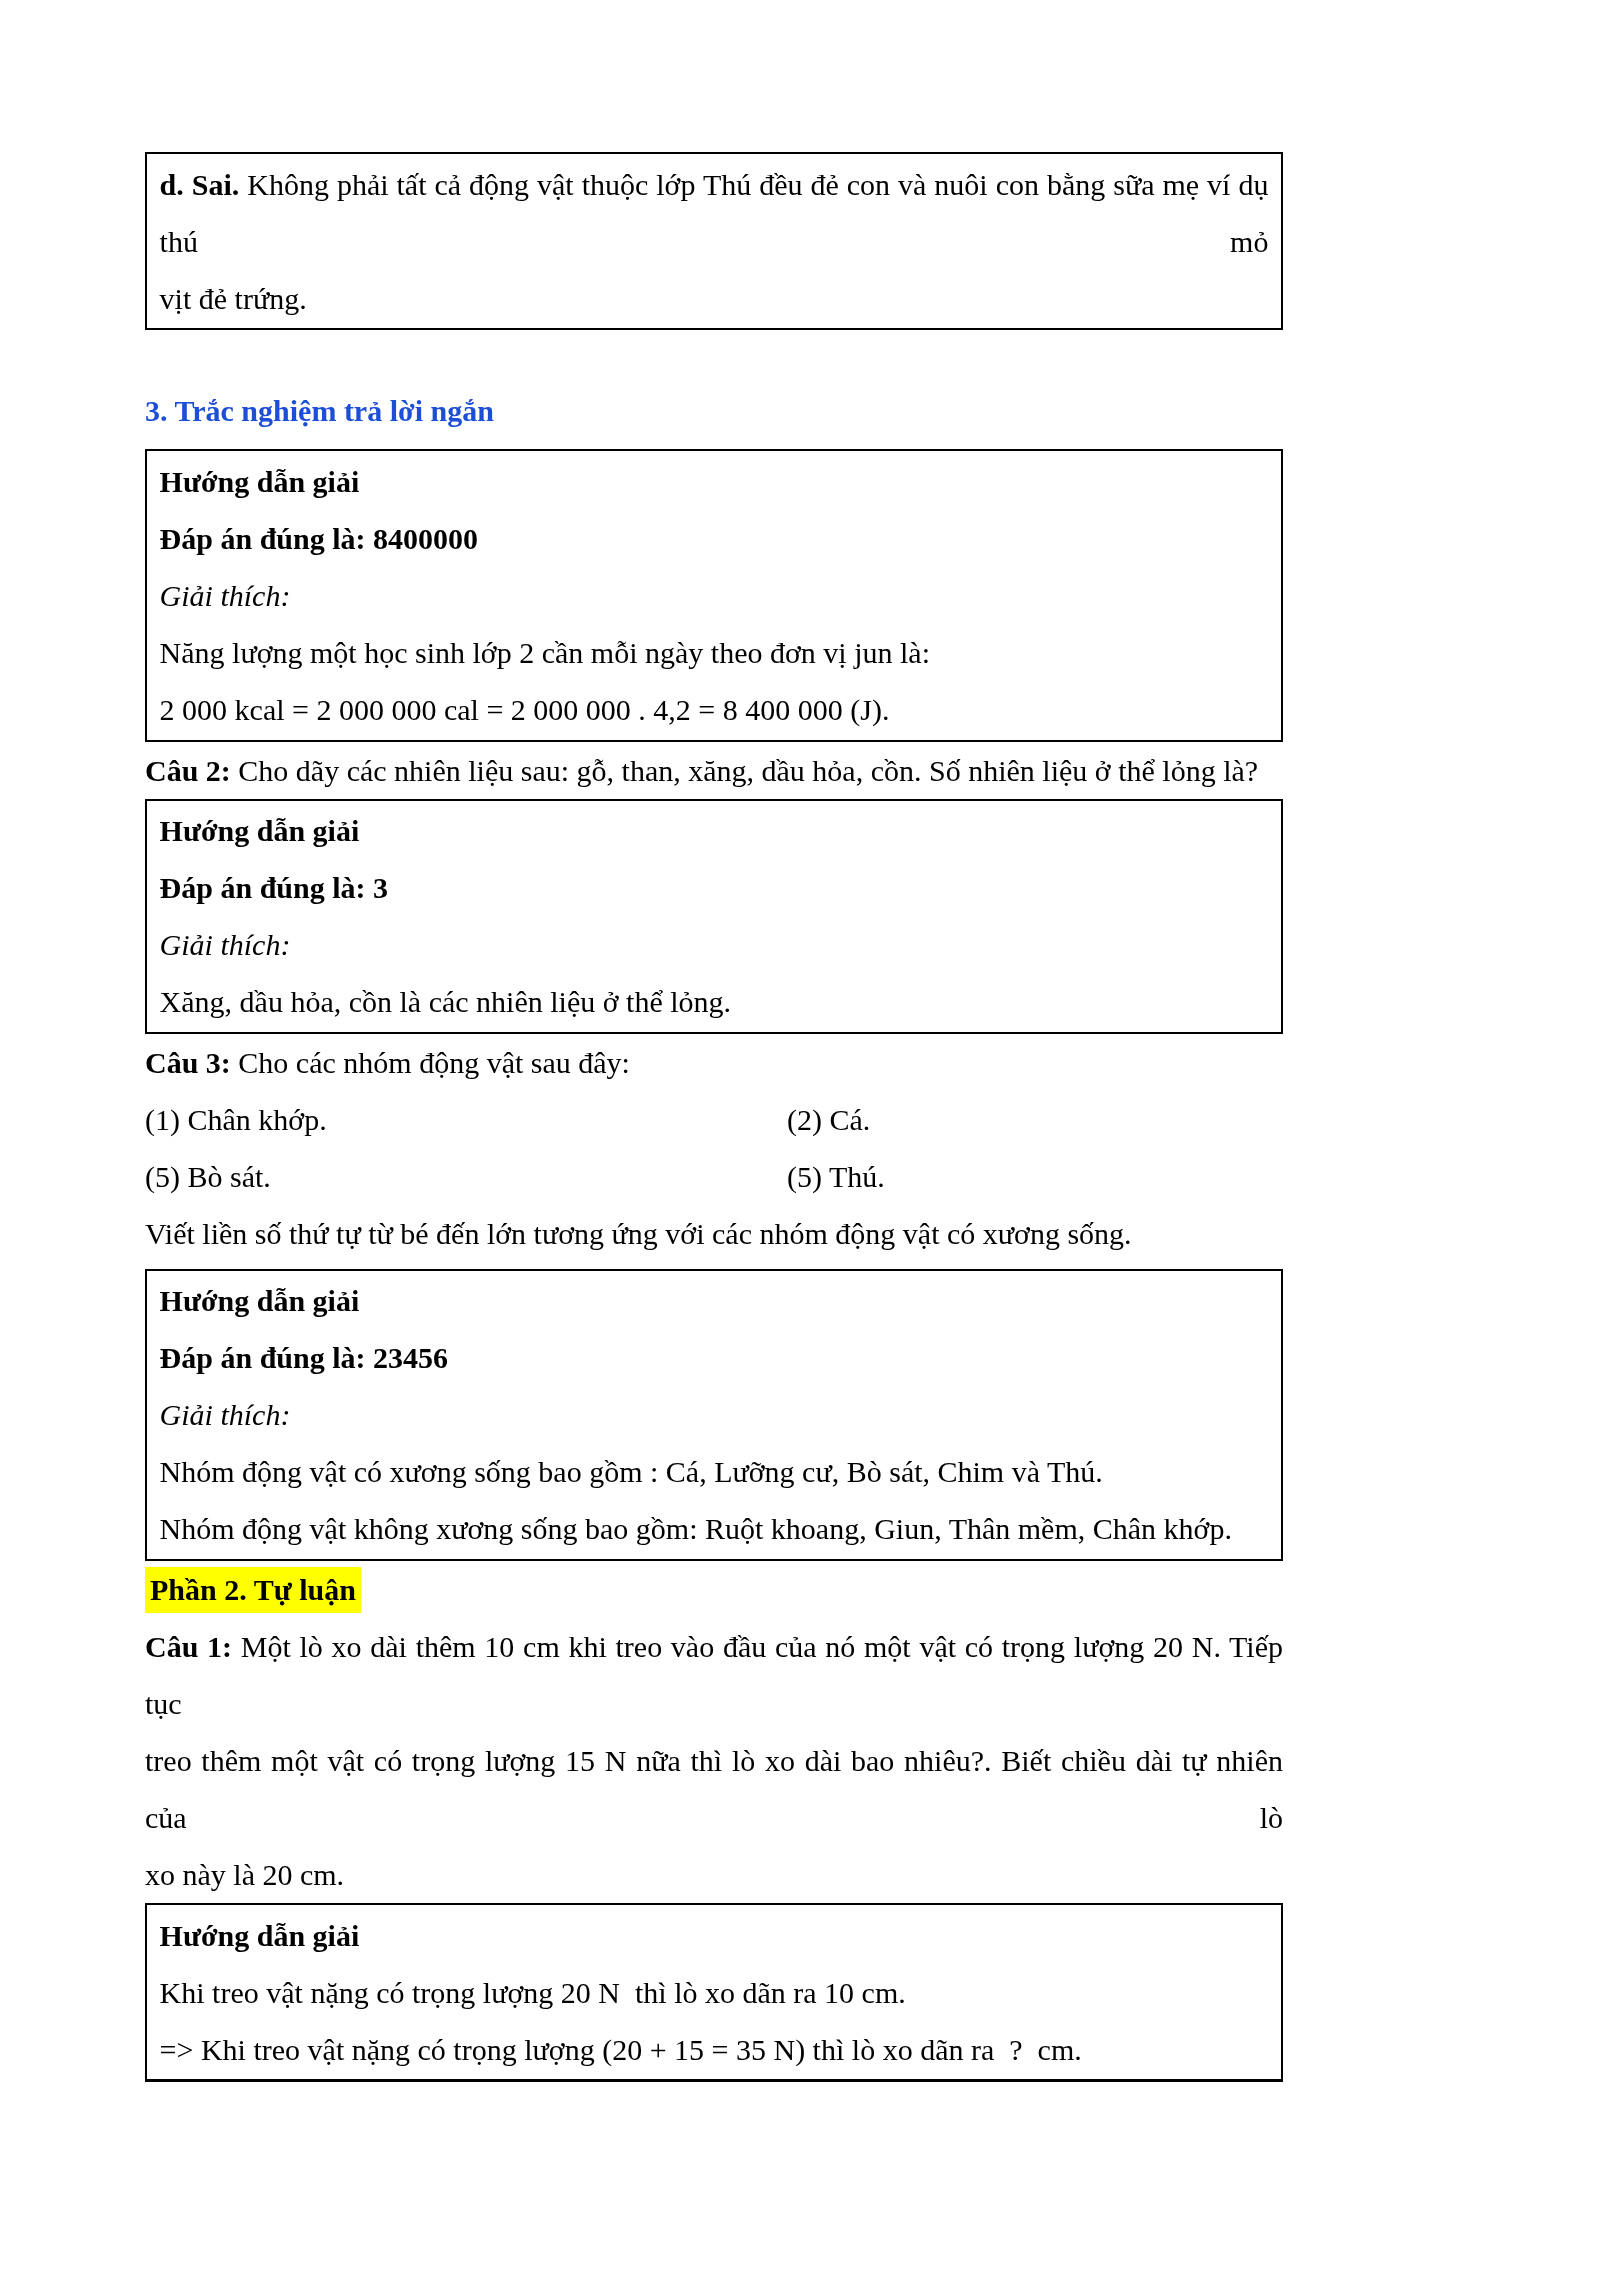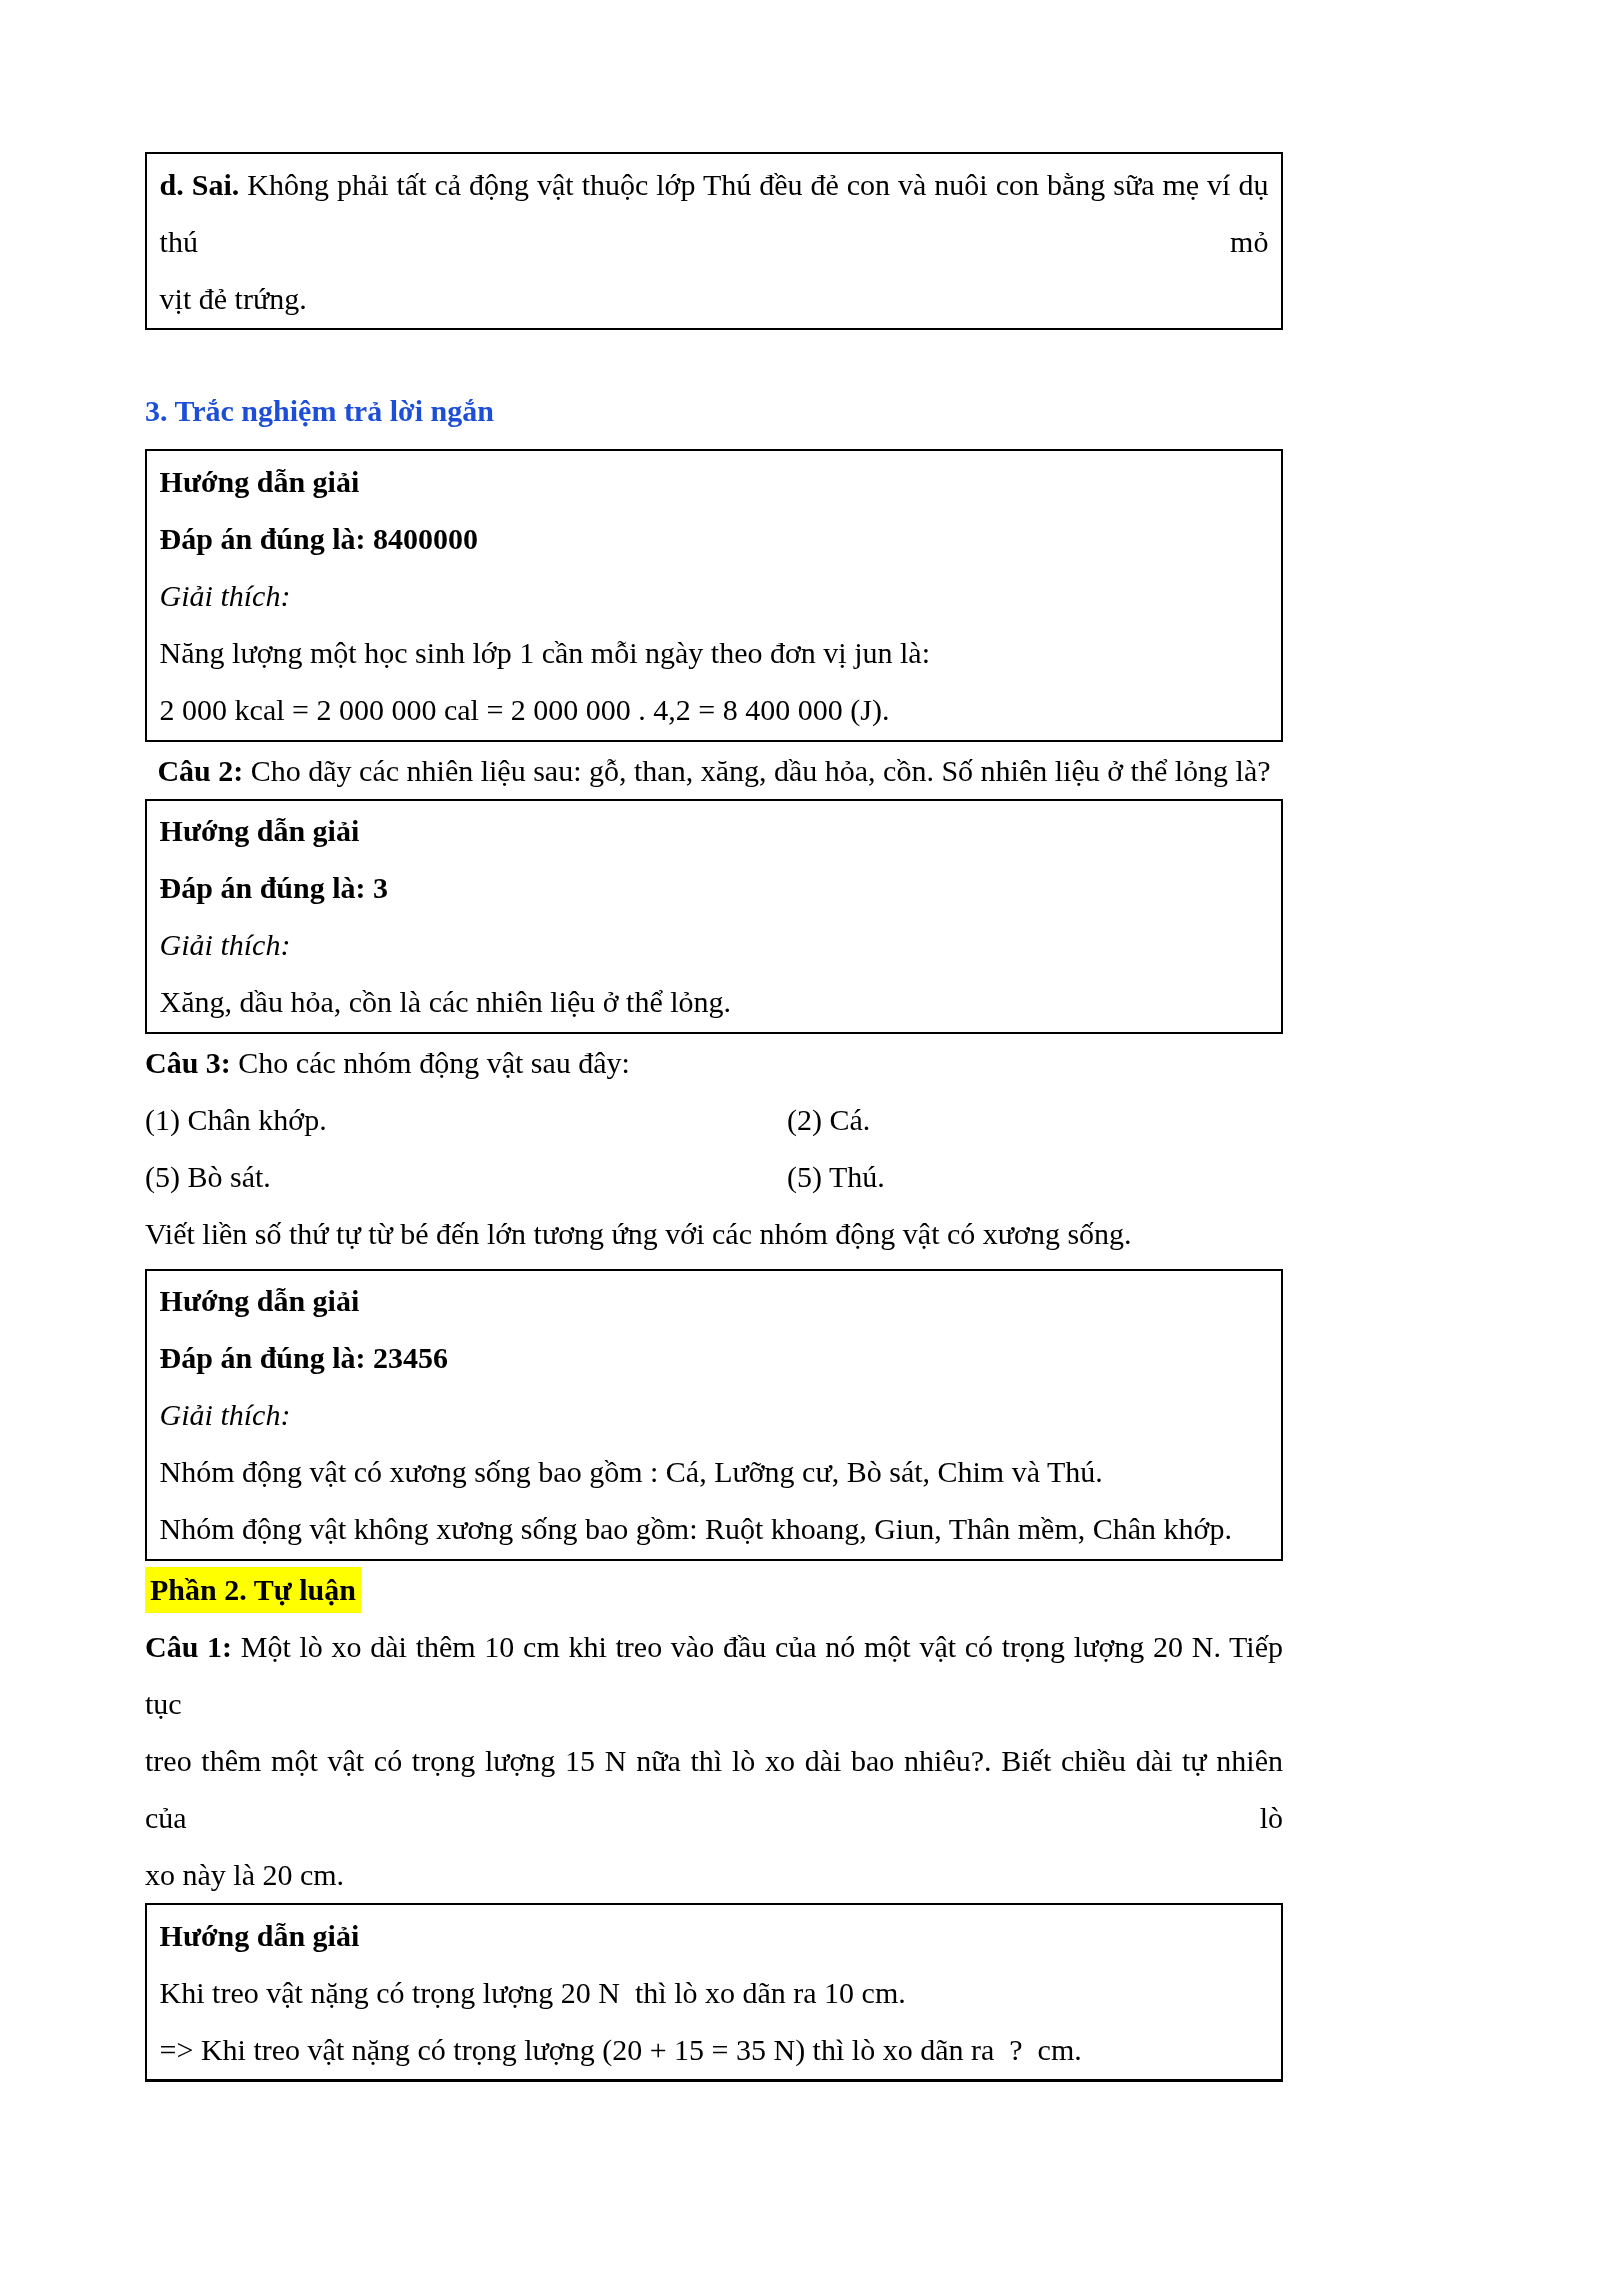--- a/index.html
+++ b/index.html
@@ -9,21 +9,21 @@
     font-family:"Liberation Serif","DejaVu Serif",serif;
     font-size:30px;line-height:57px;
     -webkit-font-smoothing:antialiased;
   }
   .page{box-sizing:border-box;width:1427px;padding:152px 144px 0 145px;}
   .box{border:2.4px solid #000;padding:1.6px 12.6px;box-sizing:border-box;}
   .line{min-height:57px;}
   .just{text-align:justify;text-align-last:justify;}
   .bold{font-weight:bold;}
   .italic{font-style:italic;}
-  .nowrap{white-space:nowrap;text-align:center;}
+  .nowrap{white-space:nowrap;}
   .heading{font-weight:bold;}
   .red{color:#1d4ed8;}
   .mt-heading{margin-top:52px;}
   .mt-box2{margin-top:10.2px;}
   .mt-box4{margin-top:7px;}
   .box-last{border-bottom-width:3.1px;}
   .cols{display:flex;min-height:57px;}
   .col1{flex:0 0 642px;width:642px;}
   .hl{background:#ffff00;padding:0 5px;display:inline-block;line-height:46px;}
   b{font-weight:bold;}
@@ -38,21 +38,21 @@
     <div class="line">vịt đẻ trứng.</div>
   </div>
 
   <div class="heading red mt-heading line">3. Trắc nghiệm trả lời ngắn</div>
 
 
   <div class="box mt-box2">
     <div class="line bold">Hướng dẫn giải</div>
     <div class="line bold">Đáp án đúng là: 8400000</div>
     <div class="line italic">Giải thích:</div>
-    <div class="line">Năng lượng một học sinh lớp 1 cần mỗi ngày theo đơn vị jun là:</div>
+    <div class="line">Năng lượng một học sinh lớp 2 cần mỗi ngày theo đơn vị jun là:</div>
     <div class="line">2 000 kcal = 2 000 000 cal = 2 000 000 . 4,2 = 8 400 000 (J).</div>
   </div>
 
   <div class="line nowrap"><b>Câu 2:</b><span> Cho dãy các nhiên liệu sau: gỗ, than, xăng, dầu hỏa, cồn. Số nhiên liệu ở thể lỏng là?</span></div>
 
   <div class="box">
     <div class="line bold">Hướng dẫn giải</div>
     <div class="line bold">Đáp án đúng là: 3</div>
     <div class="line italic">Giải thích:</div>
     <div class="line">Xăng, dầu hỏa, cồn là các nhiên liệu ở thể lỏng.</div>

